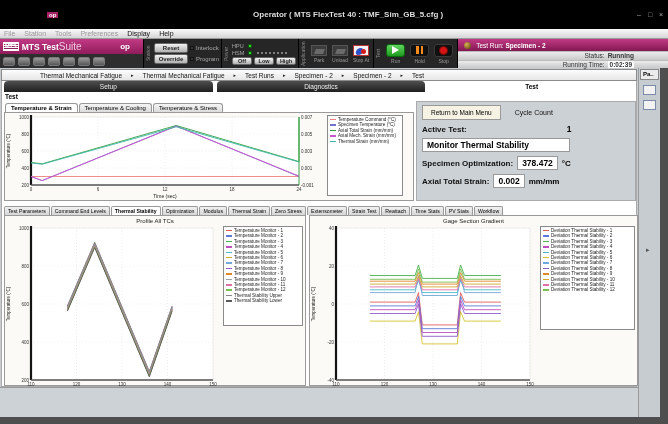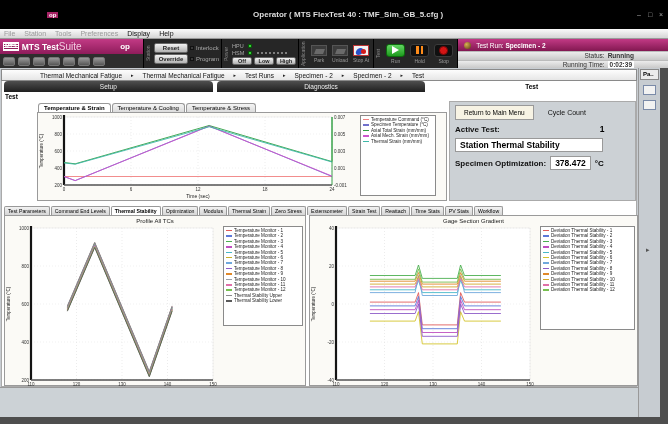--- a/index.html
+++ b/index.html
@@ -94,21 +94,21 @@
 
   .pagetabs { height:11px; display:flex; background:#fff; border-left:1px solid #aaa; border-right:1px solid #aaa; margin:0 1px; }
   .ptab { flex:1; display:flex; align-items:center; justify-content:center; font-size:6.5px; cursor:pointer; }
   .ptab.inactive { background:linear-gradient(#4f4f4f,#1f1f1f); color:#eee; border-radius:4px 4px 0 0; margin:0 2px; }
   .ptab.active { background:#fff; color:#000; font-weight:bold; }
 
   .page { flex:1; background:#fff; border:1px solid #aaa; border-top:none; margin:0 1px;
           display:flex; flex-direction:column; min-height:0; }
   .page-title { font-size:6.5px; font-weight:bold; padding:1px 3px; height:9px; }
 
-  .content-row { height:100px; display:flex;padding-left:33px; }
+  .content-row { height:100px; display:flex; }
   .charts-col { width:414px; display:flex; flex-direction:column; }
   .subtabs { height:11px; display:flex; padding-left:3px; align-items:flex-end; }
   .stab { font-size:6px; padding:1px 5px; background:linear-gradient(#f4f4f4,#dcdcdc);
           border:1px solid #999; border-bottom:none; border-radius:3px 3px 0 0; margin-right:1px; cursor:pointer; }
   .stab.active { background:#fff; font-weight:bold; }
 
   .chartbox { border:1px solid #9a9a9a; background:#fbfaf6; }
   .chartbox.top { flex:1; margin:0 2px; display:flex; align-items:stretch; }
   .legend { border:1px solid #8a8a8a; background:#fff; margin:2px; padding:1px 2px; overflow:hidden; }
   .leg-row { display:flex; align-items:center; gap:2px; line-height:5.4px; white-space:nowrap; }
@@ -404,26 +404,31 @@
 
           <div class="info-panel">
             <div class="ip-row1">
               <button class="rtm">Return to Main Menu</button>
               <span class="cc-label">Cycle Count</span>
             </div>
             <div class="ip-row2">
               <span class="ip-label">Active Test:</span>
               <span class="cc-value">1</span>
             </div>
-            <div class="ip-box wide">Station Thermal Stability</div>
+            <div class="ip-box wide">Monitor Thermal Stability</div>
             <div id="infoFields">
                 <div class="ip-field">
                   <span class="ip-label">Specimen Optimization:</span>
                   <span class="ip-box">378.472</span>
                   <span class="ip-unit">°C</span>
+                </div>
+                <div class="ip-field">
+                  <span class="ip-label">Axial Total Strain:</span>
+                  <span class="ip-box">0.002</span>
+                  <span class="ip-unit">mm/mm</span>
                 </div>
               </div>
           </div>
         </div>
 
         <div class="bottomtabs" id="bottomtabs">
             <span class="btab">Test Parameters</span>
             <span class="btab">Command End Levels</span>
             <span class="btab active">Thermal Stability</span>
             <span class="btab">Optimization</span>

